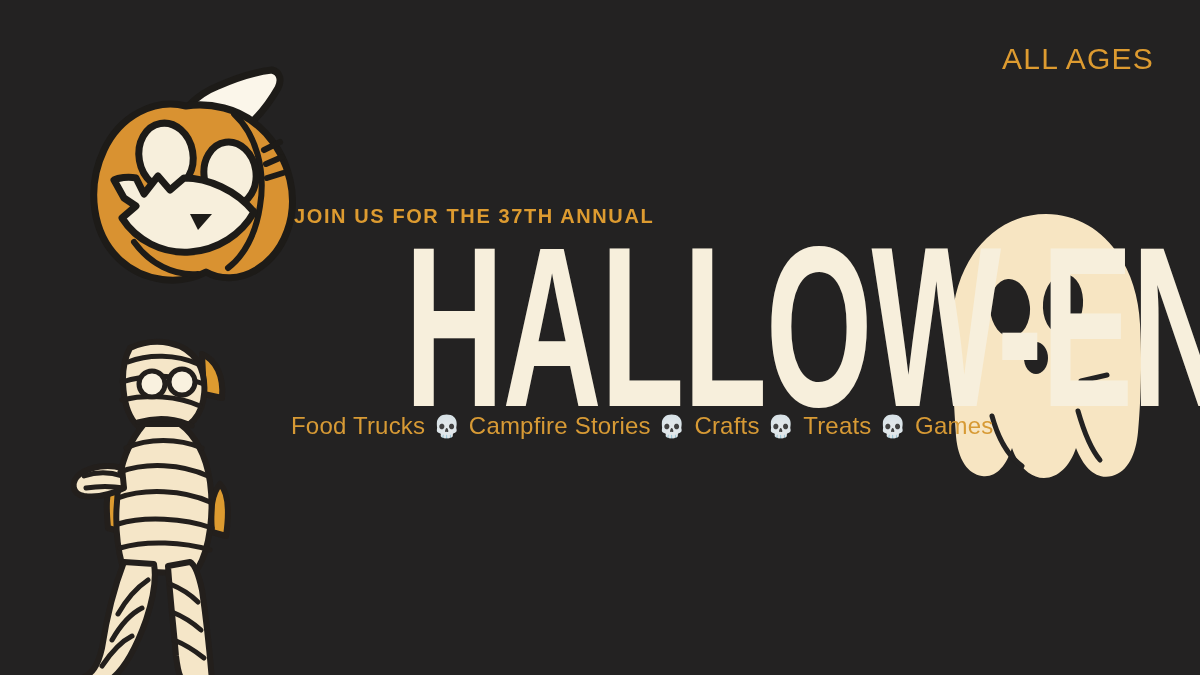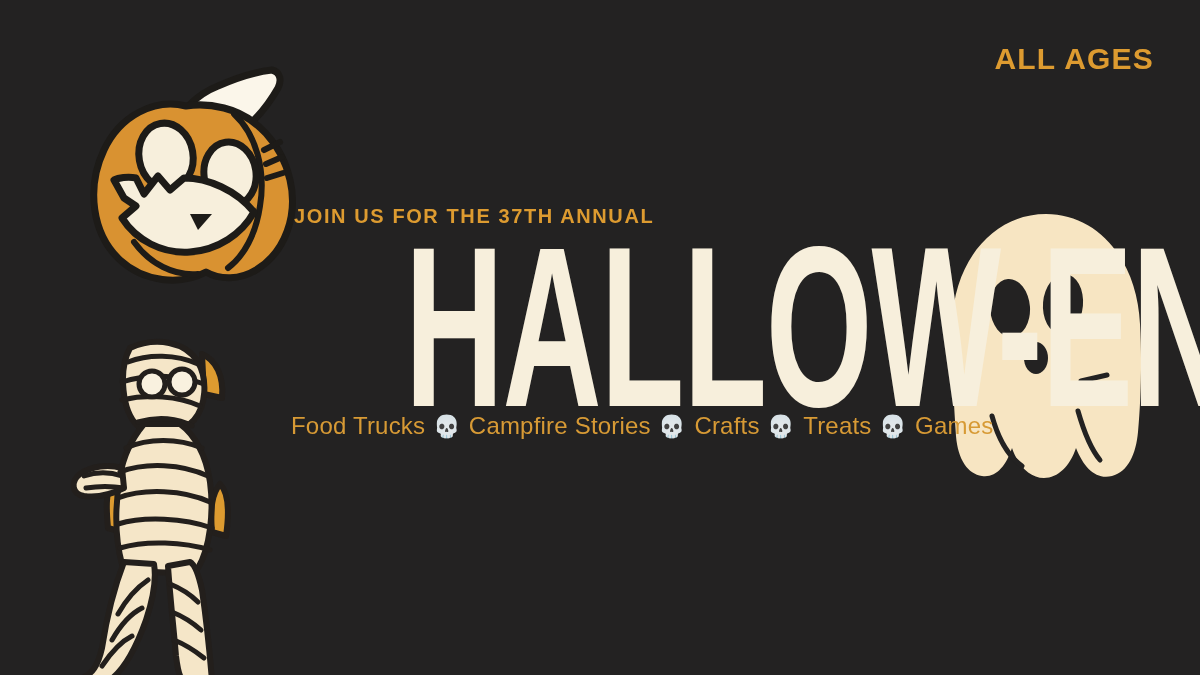--- a/index.html
+++ b/index.html
@@ -17,21 +17,21 @@
   }
 
   
   #corner-note {
     position: absolute;
     top: 36px;
     right: 46px;
     text-align: right;
     color: #dd9b30;
     font-family: "Liberation Sans", sans-serif;
-    font-weight: bold;
+    font-weight: normal;
     font-size: 30px;
     line-height: 45px;
     letter-spacing: 1.2px;
   }
   #corner-note .cn-line { display: block; white-space: nowrap; }
 
   
   #center-block {
     position: absolute;
     left: 290px;

